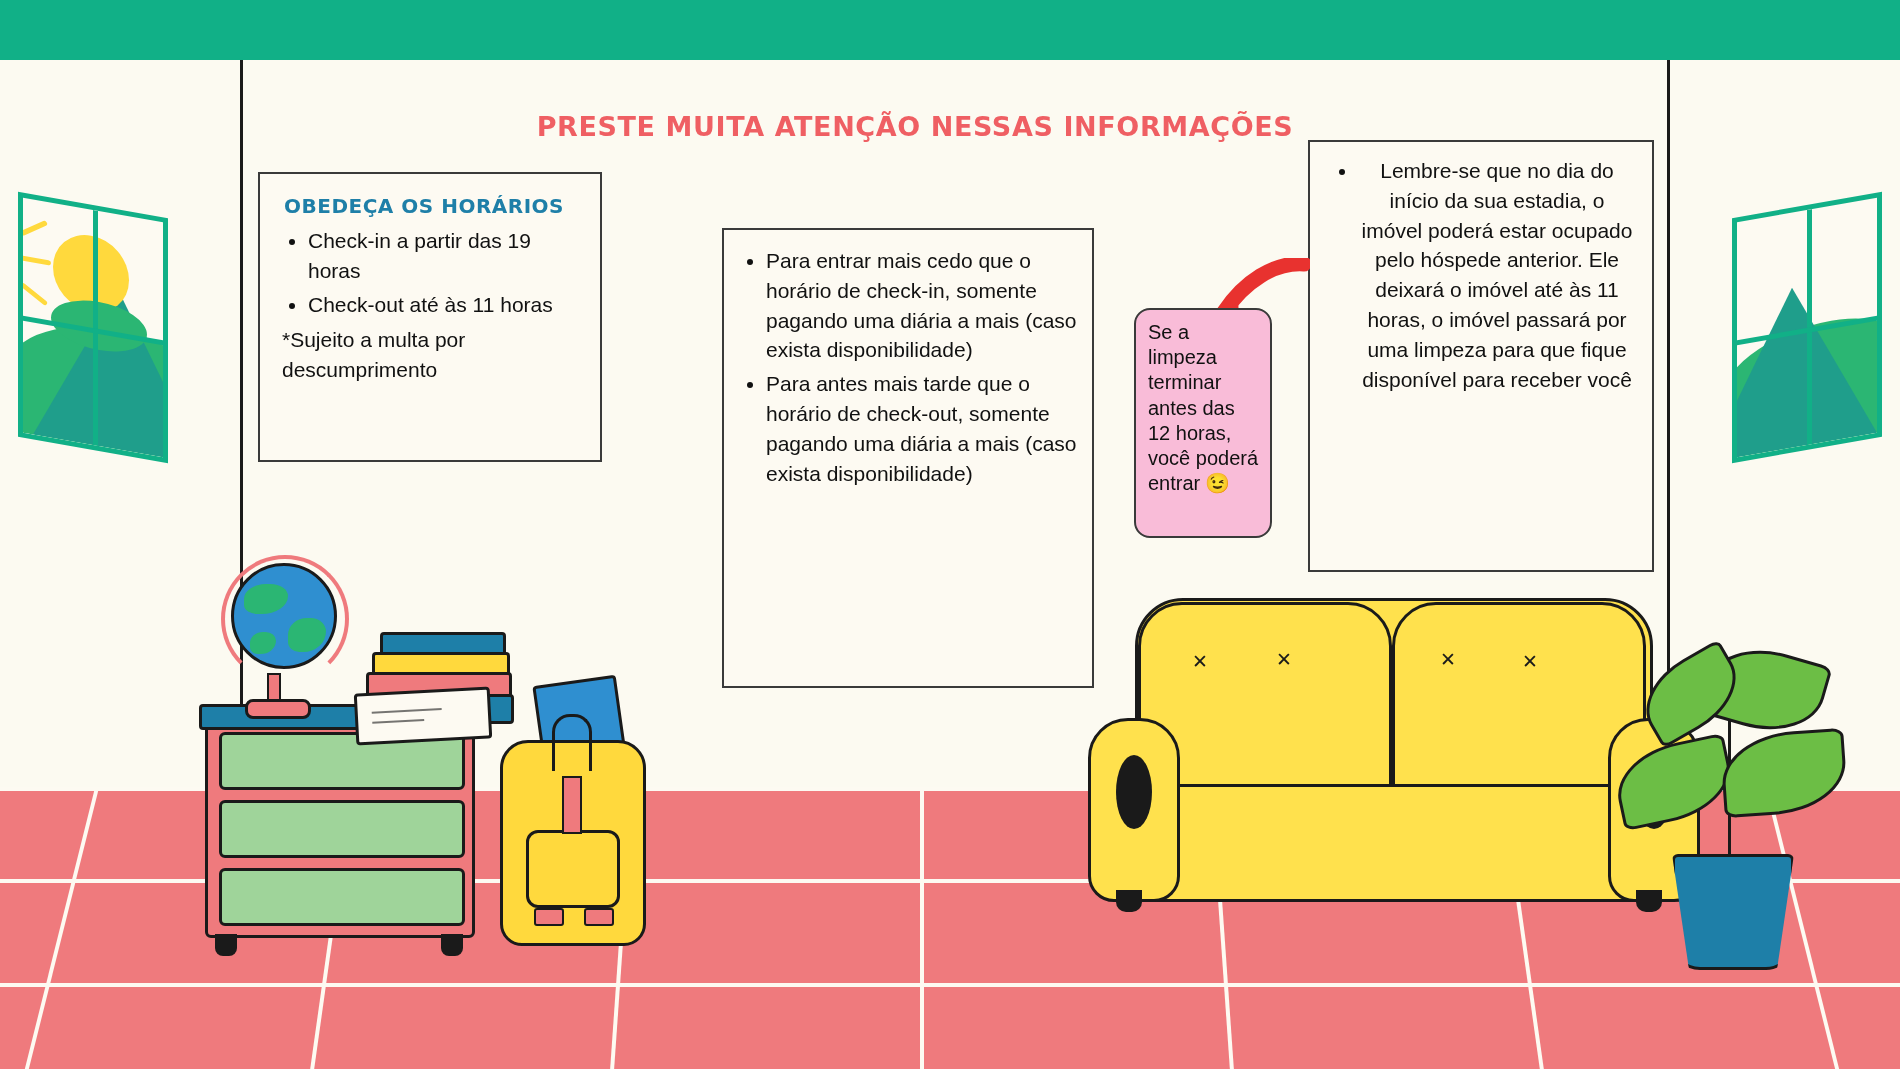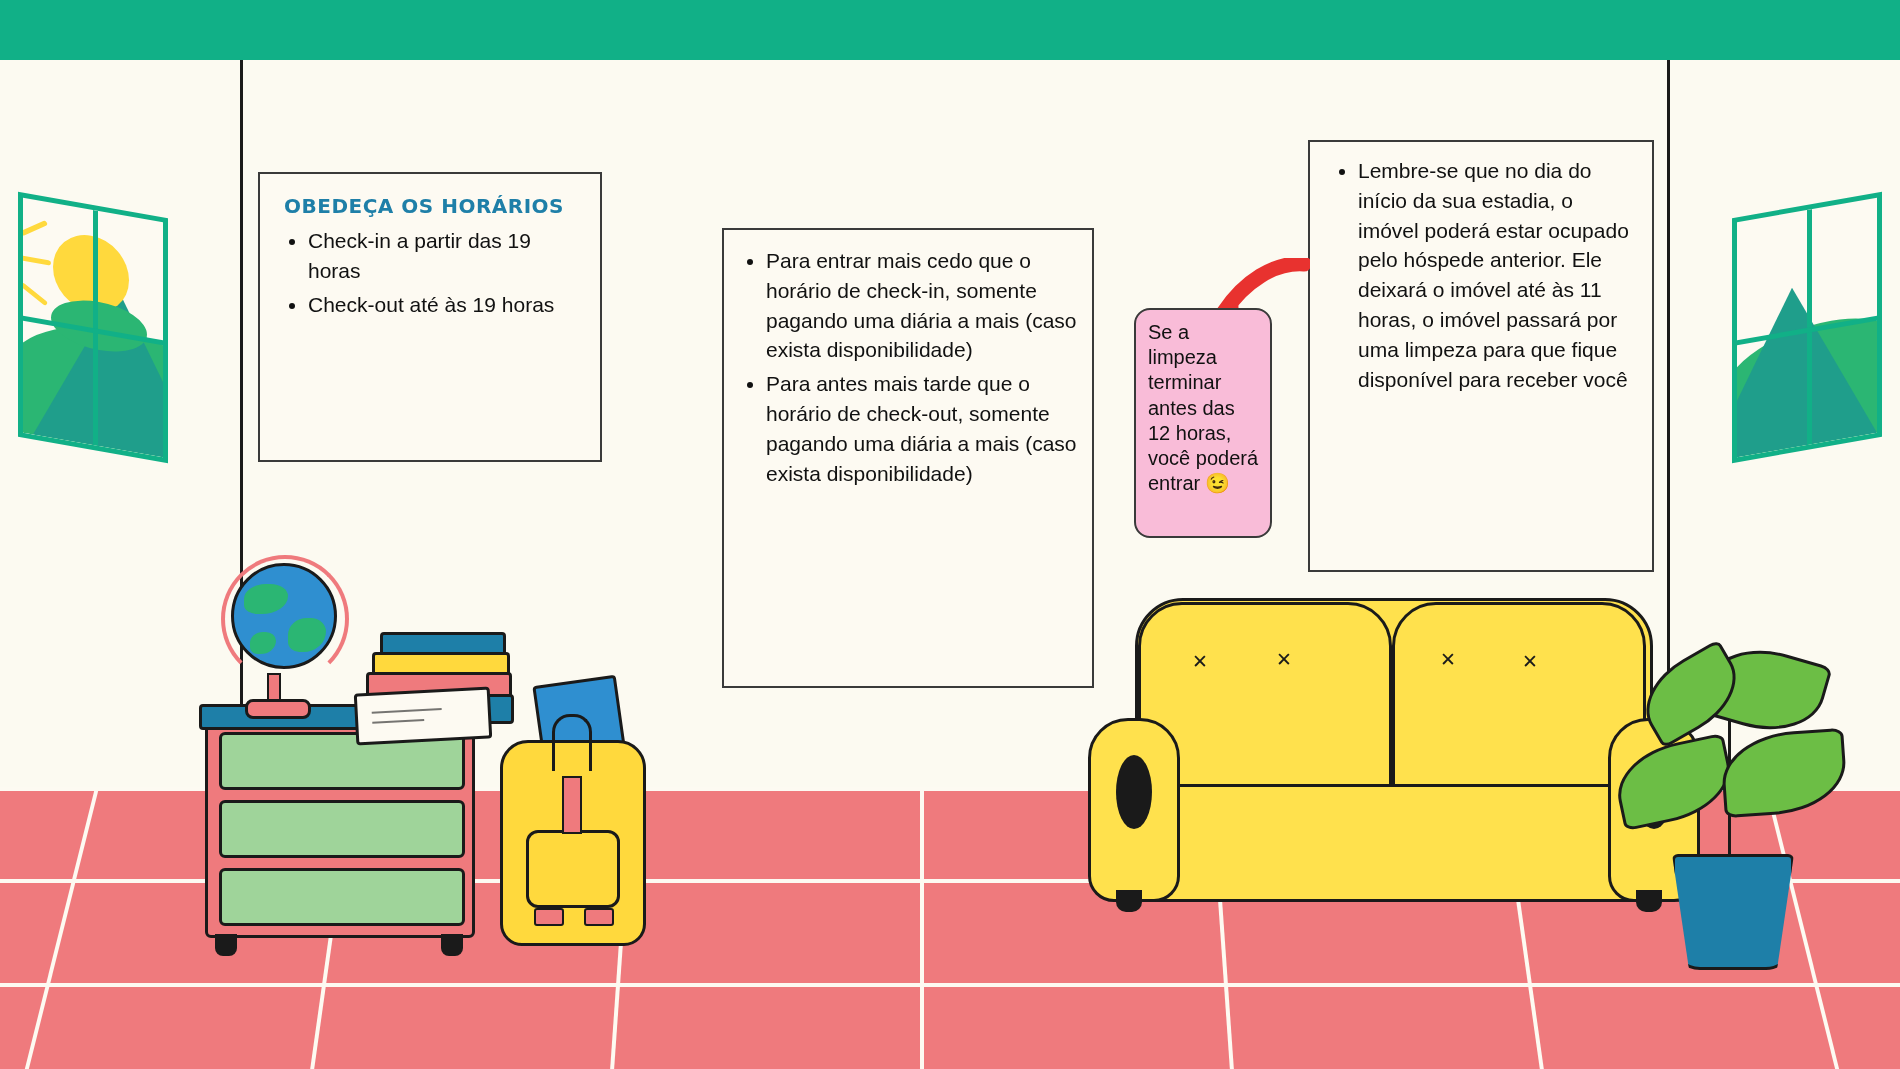--- a/index.html
+++ b/index.html
@@ -389,20 +389,21 @@
   }
   .panel-mid {
     left: 722px; top: 228px;
     width: 372px; height: 460px;
     padding: 16px 14px 14px 16px;
   }
   .panel-right {
     left: 1308px; top: 140px;
     width: 346px; height: 432px;
     padding: 14px 16px 14px 22px;
+    text-align: center;
   }
   .panel-title {
     color: #1e7fa8;
     font-family: "DejaVu Sans", sans-serif;
     font-weight: bold;
     font-size: 20px;
     letter-spacing: .5px;
     text-transform: uppercase;
     margin: 0 0 8px 2px;
   }
@@ -551,28 +552,30 @@
       <div class="stem" style="left:118px;top:66px;height:170px;"></div>
       <div class="leaf" style="left:6px;top:104px;width:110px;height:70px;transform:rotate(-12deg);"></div>
       <div class="leaf" style="left:96px;top:10px;width:112px;height:74px;transform:rotate(16deg);"></div>
       <div class="leaf" style="left:112px;top:92px;width:118px;height:76px;transform:rotate(-4deg);"></div>
       <div class="leaf" style="left:30px;top:20px;width:96px;height:62px;transform:rotate(-30deg);"></div>
       <div class="pot"></div>
     </div>
   </div>
 
   <div class="headline">
+    <div>PRESTE MUITA ATENÇÃO NESSAS INFORMAÇÕES</div>
   </div>
 
   <div class="panel panel-left">
     <div class="panel-title">OBEDEÇA OS HORÁRIOS</div>
     <ul class="bullets">
       <li>Check-in a partir das 19 horas</li>
-      <li>Check-out até às 19 horas</li>
+      <li>Check-out até às 11 horas</li>
     </ul>
+    <div class="note">*Sujeito a multa por descumprimento</div>
   </div>
 
   <div class="panel panel-mid">
     <ul class="bullets">
       <li>Para entrar mais cedo que o horário de check-in, somente pagando uma diária a mais (caso exista disponibilidade)</li>
       <li>Para antes mais tarde que o horário de check-out, somente pagando uma diária a mais (caso exista disponibilidade)</li>
     </ul>
   </div>
 
   <div class="panel panel-right">

